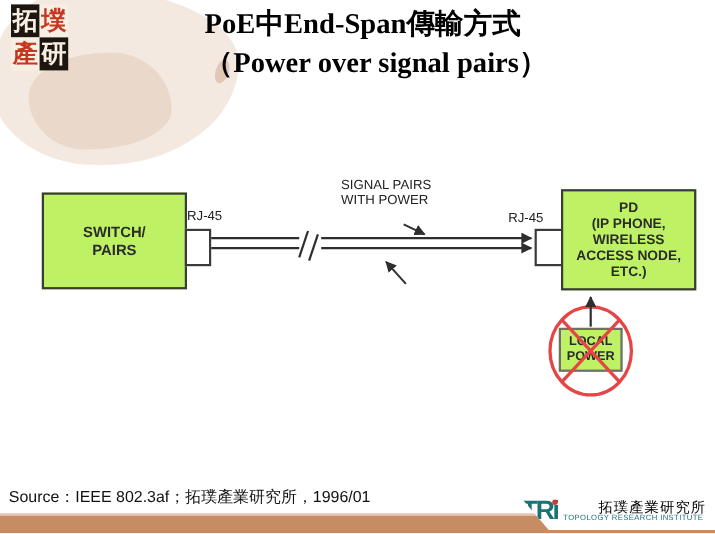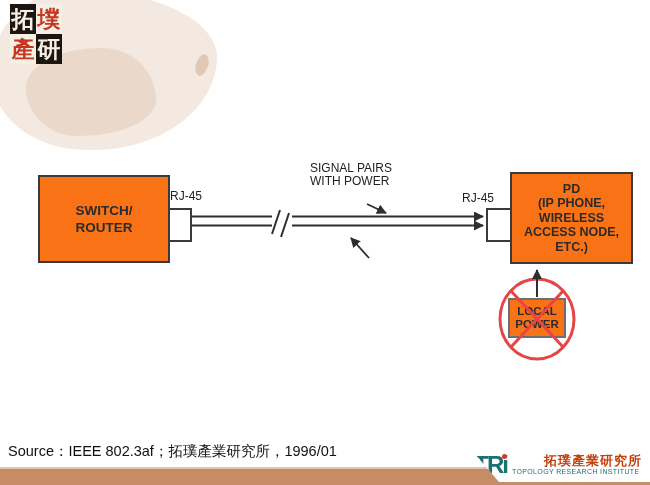--- a/index.html
+++ b/index.html
@@ -20,21 +20,21 @@
         grid-template-columns:26px 26px;grid-template-rows:30px 30px;}
   .seal .cell{display:flex;align-items:center;justify-content:center;
         font-family:"DejaVu Serif",serif;font-weight:bold;font-size:23px;line-height:30px;}
   .seal .dark{background:#1d150f;color:#f6efe4;}
   .seal .light{background:#f6efe4;color:#c63722;}
   
   .title{position:absolute;left:186px;top:4px;z-index:3;
          font-family:"Liberation Serif",serif;font-weight:bold;font-size:26px;
          line-height:35px;color:#000;white-space:nowrap;}
   
-  .dbox{position:absolute;z-index:2;background:#f97316;border:2px solid #3a3a3a;
+  .dbox{position:absolute;z-index:2;background:#bef264;border:2px solid #3a3a3a;
         box-sizing:border-box;display:flex;align-items:center;justify-content:center;
         text-align:center;white-space:pre-line;}
   .switch-box{left:38px;top:175px;width:132px;height:88px;
         font-weight:bold;font-size:13.5px;line-height:17px;color:#2b2b2b;}
   .conn{background:#fff;border:2px solid #3a3a3a;}
   .conn-left{left:168px;top:208px;width:24px;height:34px;}
   .conn-right{left:486px;top:208px;width:26px;height:34px;}
   .pd-box{left:510px;top:172px;width:123px;height:92px;
         font-weight:bold;font-size:12.5px;line-height:14.5px;color:#2b2b2b;}
   .local-box{left:508px;top:298px;width:58px;height:40px;border:2px solid #6e6e6e;
@@ -55,45 +55,49 @@
         background:#c68c63;border-top:2px solid #e5c4ae;box-sizing:border-box;}
   .logo-plate{position:absolute;left:464px;top:447px;width:186px;height:35px;z-index:6;
         background:#fff;clip-path:polygon(5px 0,186px 0,186px 35px,35px 35px);
         display:flex;align-items:center;justify-content:flex-end;gap:5px;padding-right:8px;
         box-sizing:border-box;}
   .tri-mark{position:relative;font-weight:800;font-size:24px;letter-spacing:-2px;
         color:#1a7176;line-height:1;font-family:"Liberation Sans",sans-serif;}
   .tri-dot{position:absolute;right:0px;top:1px;width:5px;height:5px;border-radius:50%;
         background:#d3392e;}
   .tri-col{display:flex;flex-direction:column;line-height:1;}
-  .tri-cn{font-size:13px;font-weight:700;color:#c2410c;letter-spacing:1px;white-space:nowrap;margin-left:32px;}
+  .tri-cn{font-size:13px;font-weight:400;color:#000000;letter-spacing:1px;white-space:nowrap;margin-left:32px;}
   .tri-en{font-size:7px;color:#1a7176;letter-spacing:.35px;margin-top:1.5px;white-space:nowrap;}
 </style>
 </head>
 <body>
 
 <div class="slide">
 
   <div>
     <div class="wm wm-main"></div>
     <div class="wm wm-inner"></div>
     <div class="wm wm-taiwan"></div>
   </div>
 
   <div class="seal">
     <div class="cell dark">拓</div>
     <div class="cell light">墣</div>
     <div class="cell light">產</div>
     <div class="cell dark">研</div>
   </div>
 
+  <div class="title">
+    <div>PoE中End-Span傳輸方式</div>
+    <div>（Power over signal pairs）</div>
+  </div>
 
   <div class="dbox switch-box">
     <span>SWITCH/
-ROUTER</span>
+PAIRS</span>
   </div>
   <div class="dbox conn conn-left"></div>
   <div class="dbox conn conn-right"></div>
   <div class="dbox pd-box">
     <span>PD
 (IP PHONE,
 WIRELESS
 ACCESS NODE,
 ETC.)</span>
   </div>

